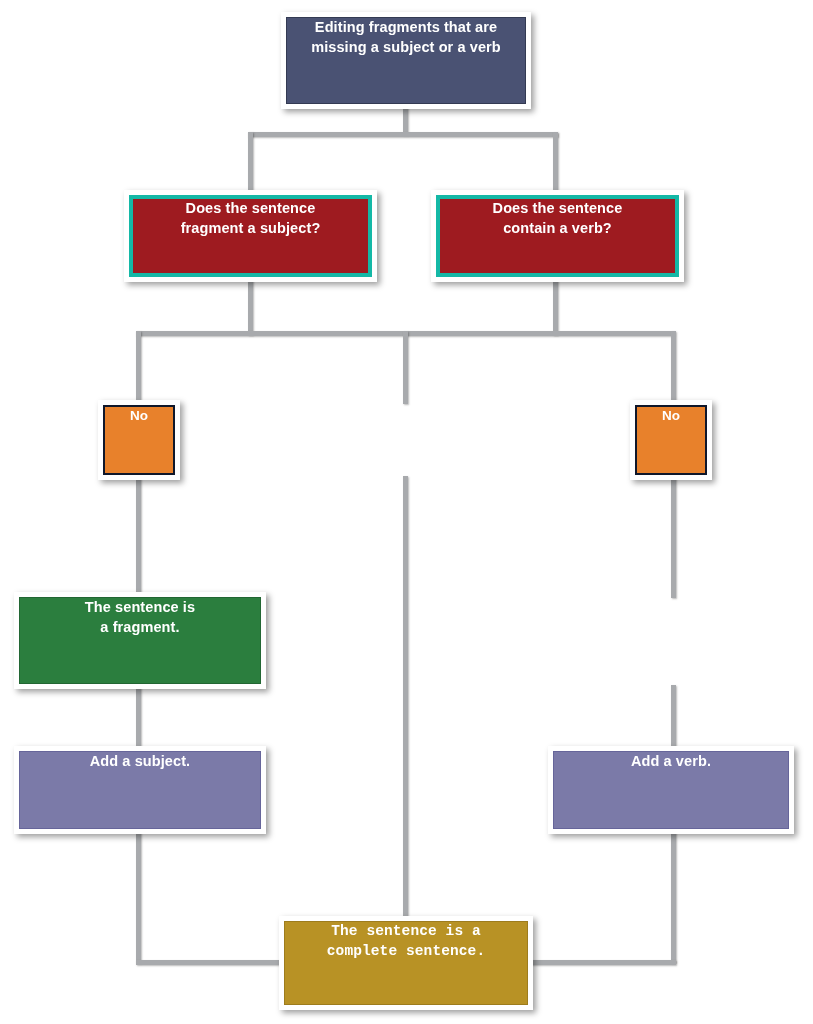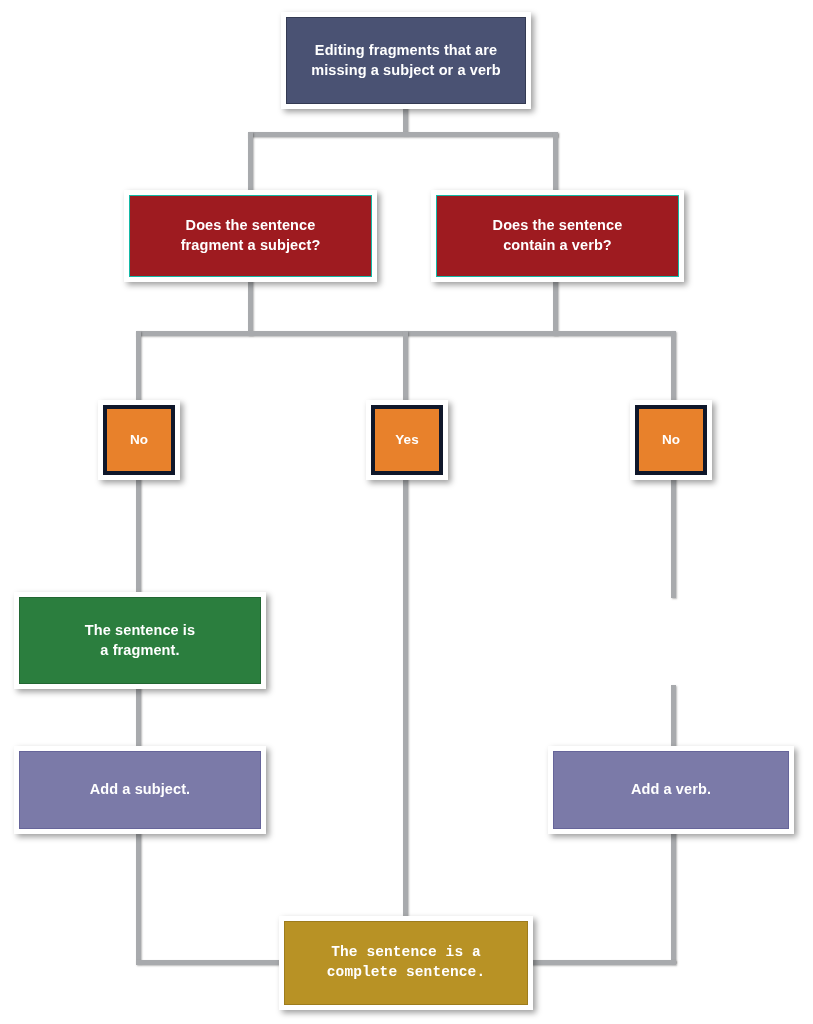--- a/index.html
+++ b/index.html
@@ -36,32 +36,31 @@
     background: #ffffff;
     padding: 5px;
     box-shadow: 3px 3px 6px rgba(0,0,0,0.38);
     z-index: 5;
   }
   .node .inner {
     width: 100%;
     height: 100%;
     box-sizing: border-box;
     display: flex;
-    align-items: center;
     justify-content: center;
     text-align: center;
     color: #ffffff;
     font-weight: bold;
     line-height: 1.35;
     letter-spacing: 0.1px;
   }
 
   .node.navy   .inner { background: #4a5273; border: 1px solid #333a52; font-size: 14.5px; }
-  .node.red    .inner { background: #9e1b20; border: 1px solid #14b8a6; font-size: 14.5px; }
-  .node.orange .inner { background: #e8812b; border: 4px solid #0f172a; font-size: 13.5px; }
+  .node.red    .inner { background: #9e1b20; border: 4px solid #14b8a6; font-size: 14.5px; }
+  .node.orange .inner { background: #e8812b; border: 2px solid #0f172a; font-size: 13.5px; }
   .node.green  .inner { background: #2b7e3e; border: 1px solid #226633; font-size: 14.5px; }
   .node.purple .inner { background: #7b7aa8; border: 1px solid #66659a; font-size: 14.5px; }
   .node.gold   .inner { background: #b89225; border: 1px solid #9d7c1d; font-size: 14.5px; }
 
   
   #node-title      { left: 281px; top: 12px;  width: 250px; height: 97px; }
 
   #node-q-subject  { left: 124px; top: 190px; width: 253px; height: 92px; }
   #node-q-verb     { left: 431px; top: 190px; width: 253px; height: 92px; }
 
@@ -139,25 +138,20 @@
       </span>
     </div>
   </div>
 
   <div class="node orange" id="node-no-subject">
     <div class="inner">
       <span>No</span>
     </div>
   </div>
 
-  <div class="node orange" id="node-yes">
-    <div class="inner">
-      <span>Yes</span>
-    </div>
-  </div>
 
   <div class="node orange" id="node-no-verb">
     <div class="inner">
       <span>No</span>
     </div>
   </div>
 
   <div class="node green" id="node-frag-left">
     <div class="inner">
       <span>

